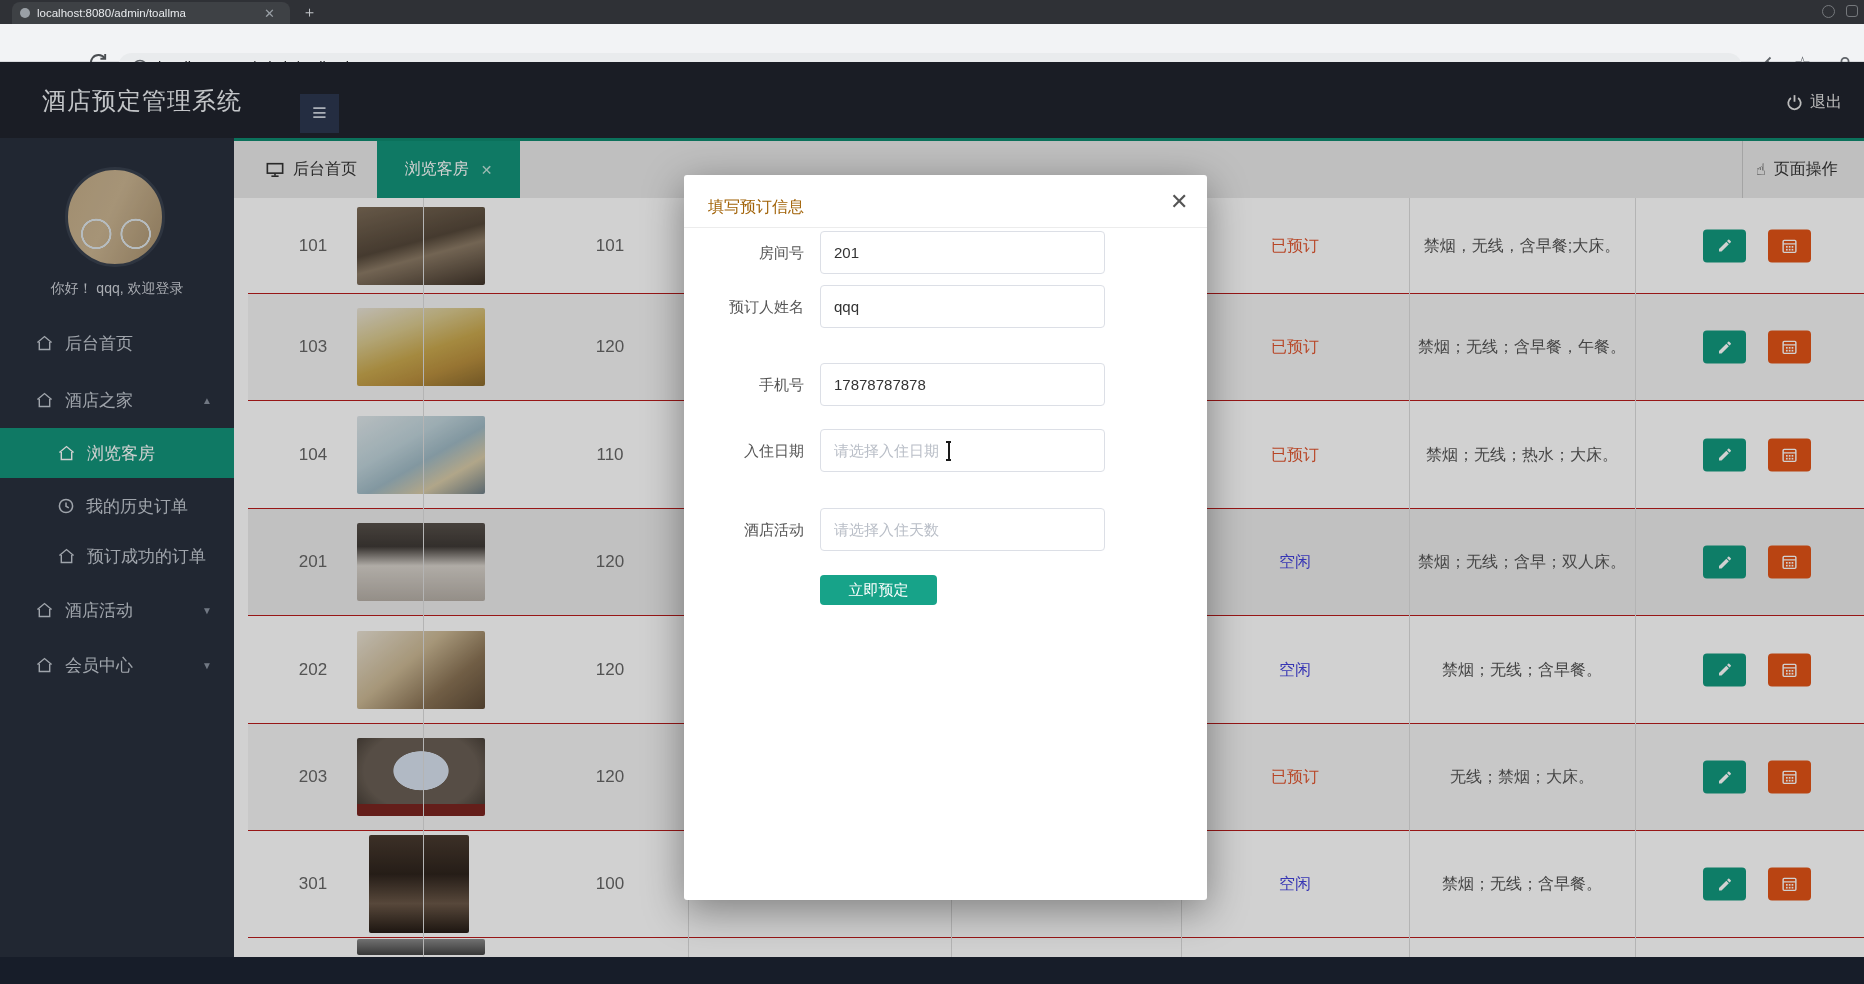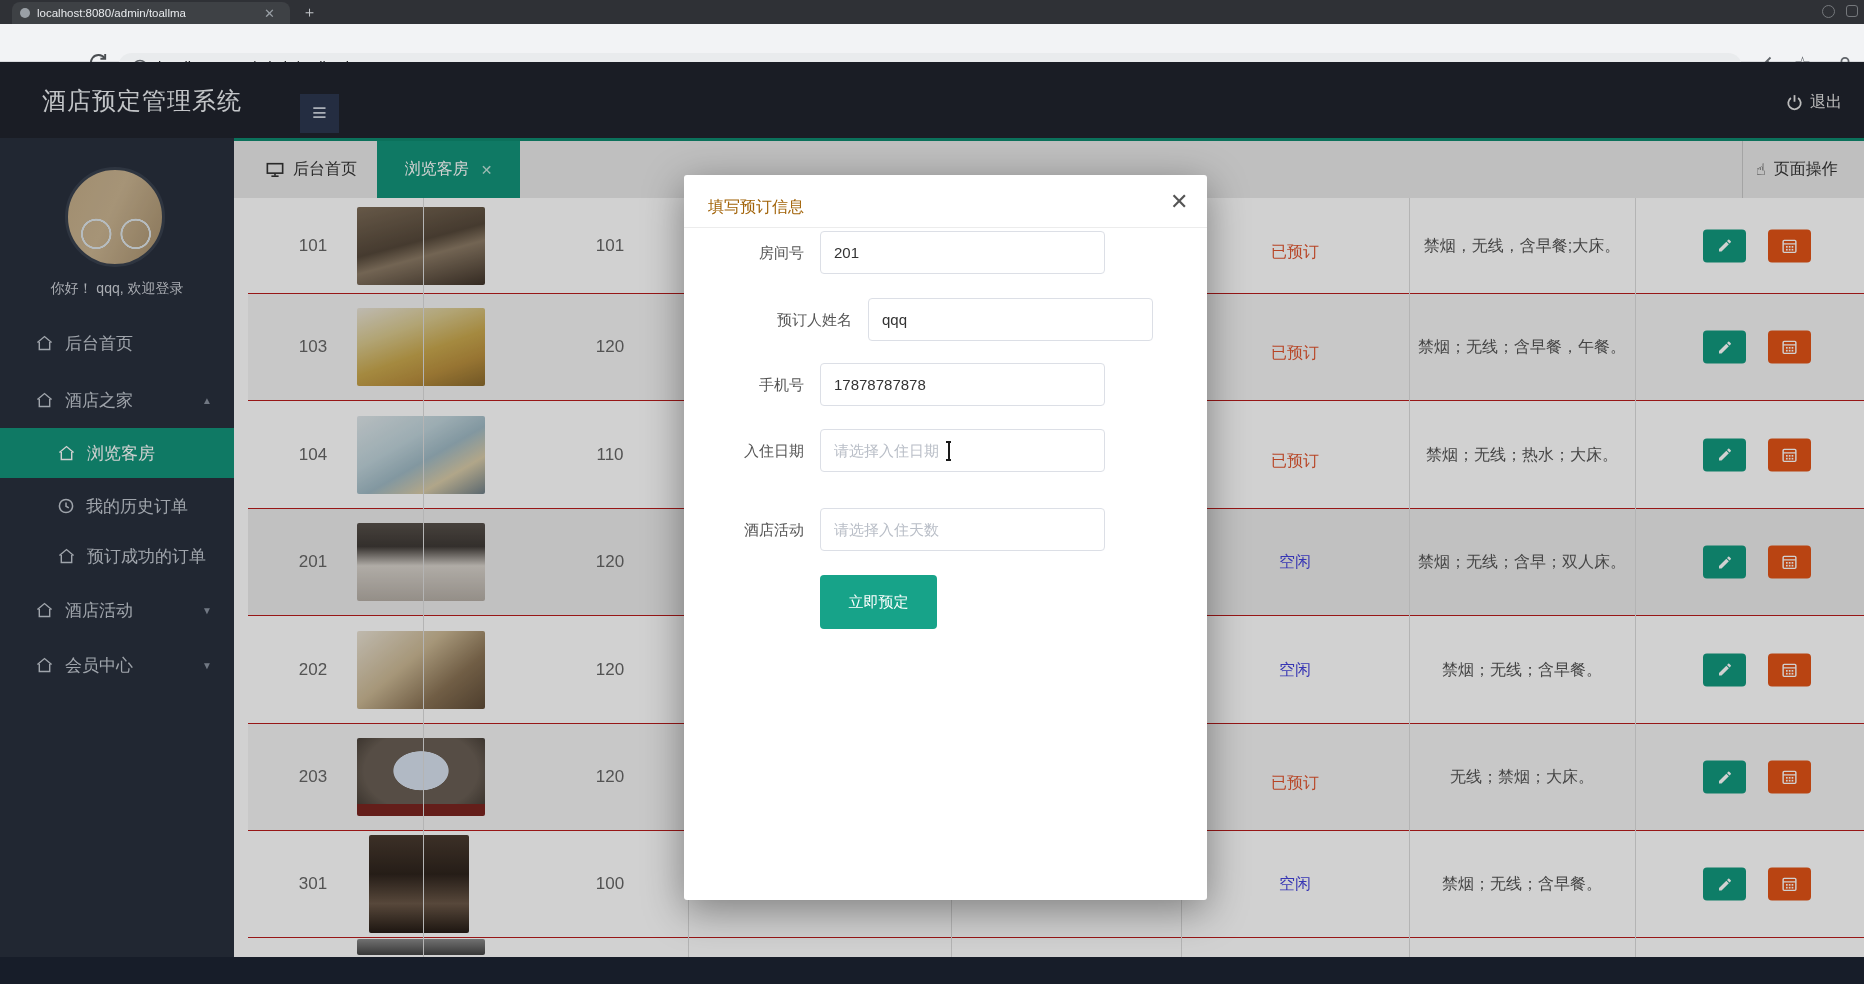--- a/index.html
+++ b/index.html
@@ -59,21 +59,21 @@
   .tab2 .cl{color:#bfe4da;font-size:14px;}
   .pagact{left:1756px;top:141px;height:57px;display:flex;align-items:center;gap:8px;font-size:16px;color:#333;cursor:pointer;}
   .pagact-sep{left:1742px;top:141px;width:1px;height:57px;background:#c9c9c9;}
   .row{left:248px;width:1616px;background:#fff;border-bottom:1px solid #b91c1c;}
   .row.alt{background:#f5f5f5;}
   .row.hover{background:#ececec;}
   .cell{position:absolute;top:50%;transform:translateY(-50%);color:#666;font-size:17px;text-align:center;}
   .c-room{left:5px;width:120px;}
   .c-price{left:292px;width:140px;}
   .c-status{left:933px;width:228px;font-size:16px;}
-  .st-b{color:var(--status-booked);margin-top:6px;}
+  .st-b{color:var(--status-booked);}
   .st-f{color:var(--status-free);}
   .c-desc{left:1161px;width:226px;color:#555;font-size:16px;line-height:1.9;}
   .c-img{position:absolute;left:109px;top:50%;transform:translateY(-50%);width:128px;height:78px;border-radius:2px;}
   .abtn{position:absolute;top:50%;transform:translateY(-50%);width:43px;height:33px;border:none;border-radius:4px;cursor:pointer;display:flex;align-items:center;justify-content:center;}
   .abtn.edit{left:1455px;background:var(--action-edit);}
   .abtn.cal{left:1520px;background:var(--action-cal);}
   .vline{top:198px;height:759px;width:1px;background:#dcdcdc;}
 
   .img-101{background:linear-gradient(165deg,#7d6c58 0%,#55483a 45%,#8c7b66 60%,#40342a 100%);}
   .img-103{background:linear-gradient(160deg,#e8e3d8 0%,#d9c98f 30%,#c9a84e 55%,#b98f3e 75%,#8a6a2e 100%);}
@@ -89,21 +89,21 @@
   
   .dim{left:0;top:62px;width:1864px;height:922px;background:rgba(0,0,0,0.18);z-index:50;}
   .modal{left:684px;top:175px;width:523px;height:725px;background:#fff;border-radius:3px;box-shadow:0 10px 40px rgba(0,0,0,0.4);z-index:100;}
   .m-title{position:absolute;left:24px;top:22px;font-size:16px;color:#a16207;}
   .m-close{position:absolute;left:486px;top:14px;font-size:22px;color:#555;cursor:pointer;}
   .m-sep{position:absolute;left:0;top:52px;width:523px;height:1px;background:#ececec;}
   .frow{position:absolute;left:0;width:491px;height:43px;}
   .flabel{position:absolute;left:0;top:0;width:120px;height:43px;line-height:43px;text-align:right;font-size:15px;color:#555;}
   .finput{position:absolute;left:136px;top:0;width:285px;height:43px;border:1px solid #dcdfe6;border-radius:4px;padding:0 13px;font-size:15px;color:#333;background:#fff;outline:none;}
   .finput::placeholder{color:#b9bec7;}
-  .m-btn{position:absolute;left:136px;top:400px;width:117px;height:54px;background:var(--button);color:#fff;border:none;border-radius:4px;font-size:15px;cursor:pointer;}
+  .m-btn{position:absolute;left:136px;top:400px;width:117px;height:30px;background:var(--button);color:#fff;border:none;border-radius:4px;font-size:15px;cursor:pointer;}
   .ibeam{left:944px;top:441px;width:9px;height:20px;z-index:130;pointer-events:none;}
   .ibeam:before,.ibeam:after{content:"";position:absolute;left:2px;width:5px;height:1.6px;background:#1a1a1a;}
   .ibeam:before{top:0;} .ibeam:after{bottom:0;}
   .ibeam i{position:absolute;left:4px;top:1px;width:1.6px;height:18px;background:#1a1a1a;display:block;}
 </style>
 </head>
 <body>
 
 <div class="screen">
 
@@ -432,21 +432,21 @@
   <div class="abs dim"></div>
   <div class="abs modal">
     <div class="m-title">填写预订信息</div>
     <div class="m-close">✕</div>
     <div class="m-sep"></div>
 
     <div class="frow" style="top:56px;">
       <div class="flabel">房间号</div>
       <input class="finput" type="text" value="201" style="">
     </div>
-    <div class="frow" style="top:123px;margin-left:48px;">
+    <div class="frow" style="top:110px;">
       <div class="flabel">预订人姓名</div>
       <input class="finput" type="text" value="qqq" style="">
     </div>
     <div class="frow" style="top:188px;padding-left:36px;">
       <div class="flabel">手机号</div>
       <input class="finput" type="text" value="17878787878" style="">
     </div>
     <div class="frow" style="top:254px;">
       <div class="flabel">入住日期</div>
       <input class="finput" type="text" placeholder="请选择入住日期" style="">

